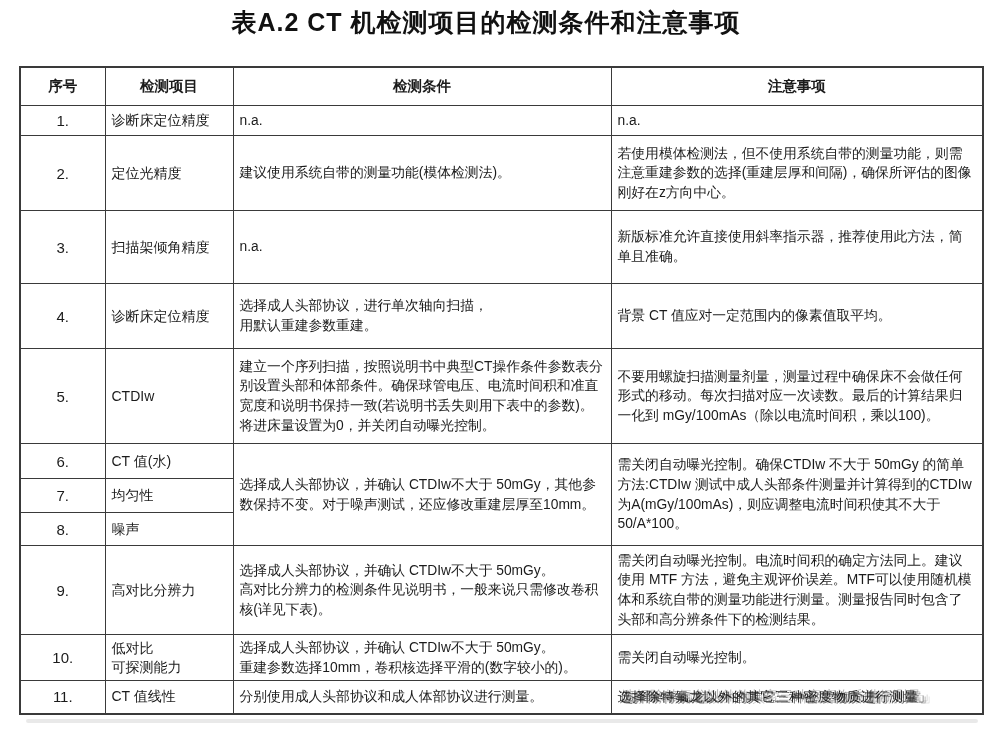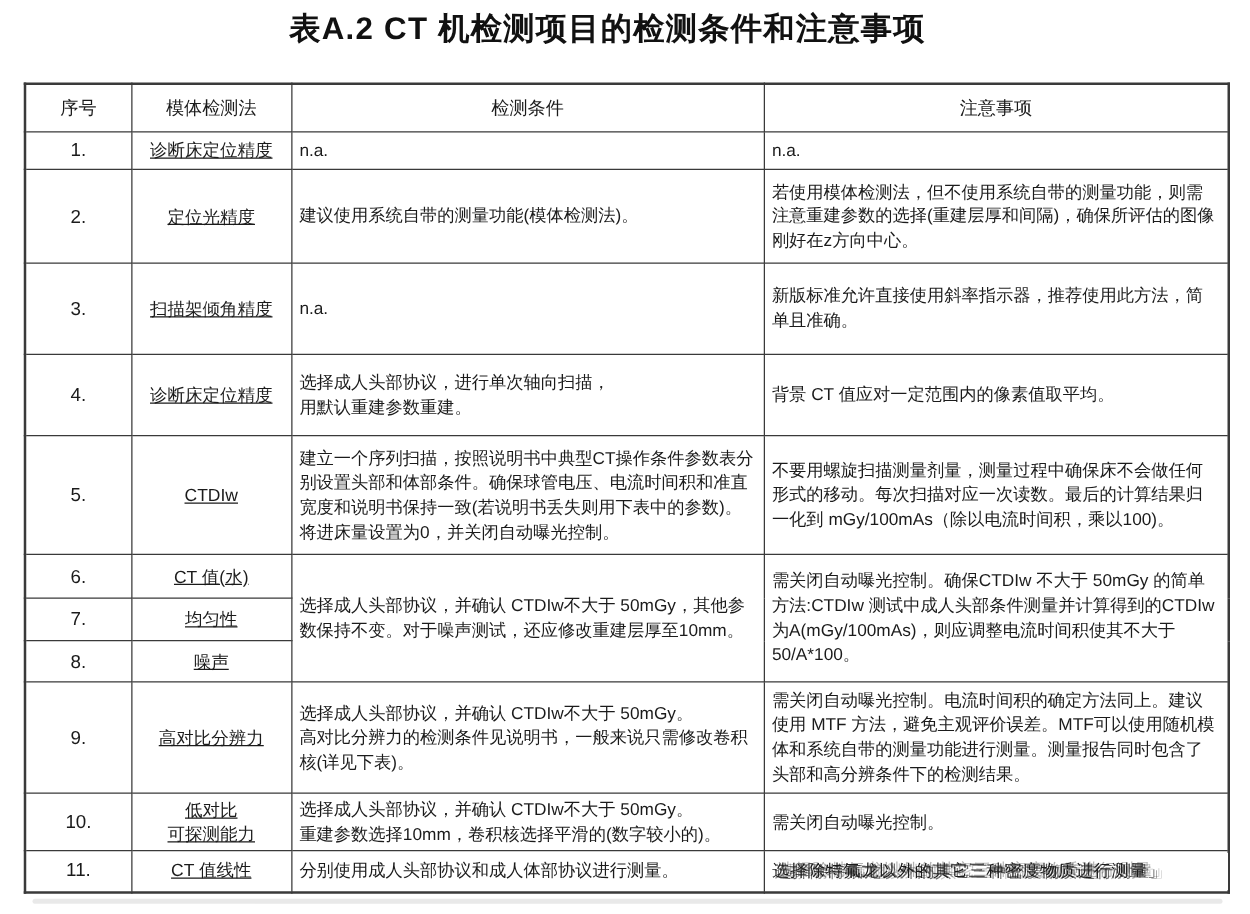--- a/index.html
+++ b/index.html
@@ -40,36 +40,34 @@
     border: 2px solid #3a3a3a;
   }
   table.main-table th,
   table.main-table td {
     border: 1px solid #3a3a3a;
     padding: 2px 6px;
     vertical-align: middle;
     background: #ffffff;
   }
   table.main-table th {
-    font-weight: normal;
+    font-weight: bold;
     font-size: 14.5px;
     text-align: center;
     height: 33px;
   }
   td.seq {
     text-align: center;
     font-size: 15px;
     font-family: "Liberation Sans", "DejaVu Sans", sans-serif;
   }
   td.item {
-    text-align: center;
     font-size: 14px;
     white-space: pre-line;
     line-height: 1.35;
-    text-decoration: underline;
   }
   td.cond, td.notes {
     text-align: left;
     font-size: 13.8px;
     line-height: 1.42;
     padding: 5px 10px 5px 12px;
     white-space: pre-line;
   }
   td.garbled {
     letter-spacing: 0.5px;
@@ -97,21 +95,21 @@
   <table class="main-table">
     <colgroup>
       <col style="width:85px">
       <col style="width:128px">
       <col style="width:378px">
       <col style="width:372px">
     </colgroup>
     <thead>
       <tr id="header-row">
           <th>序号</th>
-          <th>模体检测法</th>
+          <th>检测项目</th>
           <th>检测条件</th>
           <th>注意事项</th>
         </tr>
     </thead>
     <tbody id="table-body">
         <tr style="height: 30px;">
           <td class="seq">1.</td>
           <td class="item">诊断床定位精度</td>
           <td class="cond">n.a.</td>
           <td class="notes">n.a.</td>

